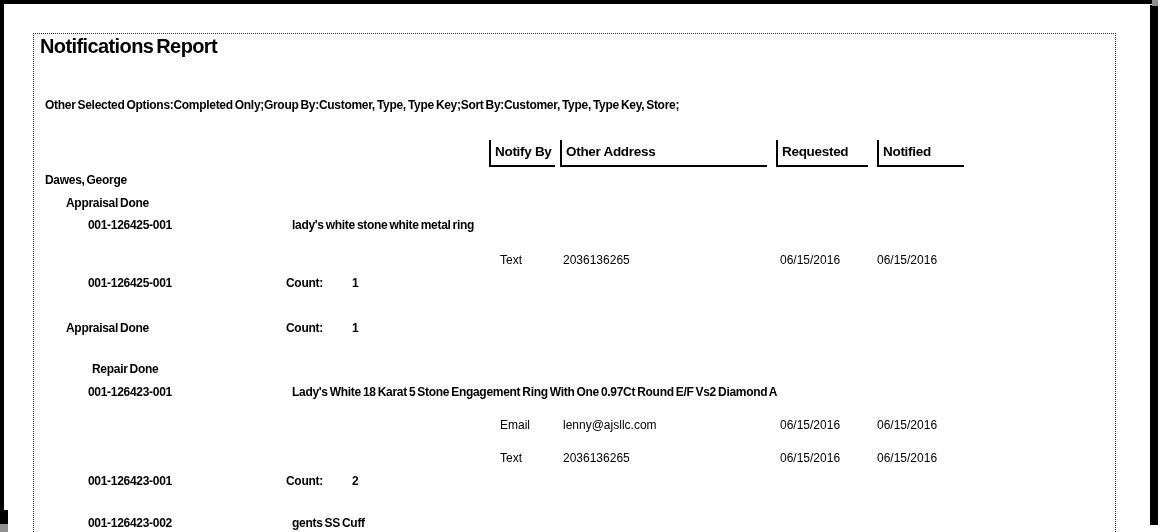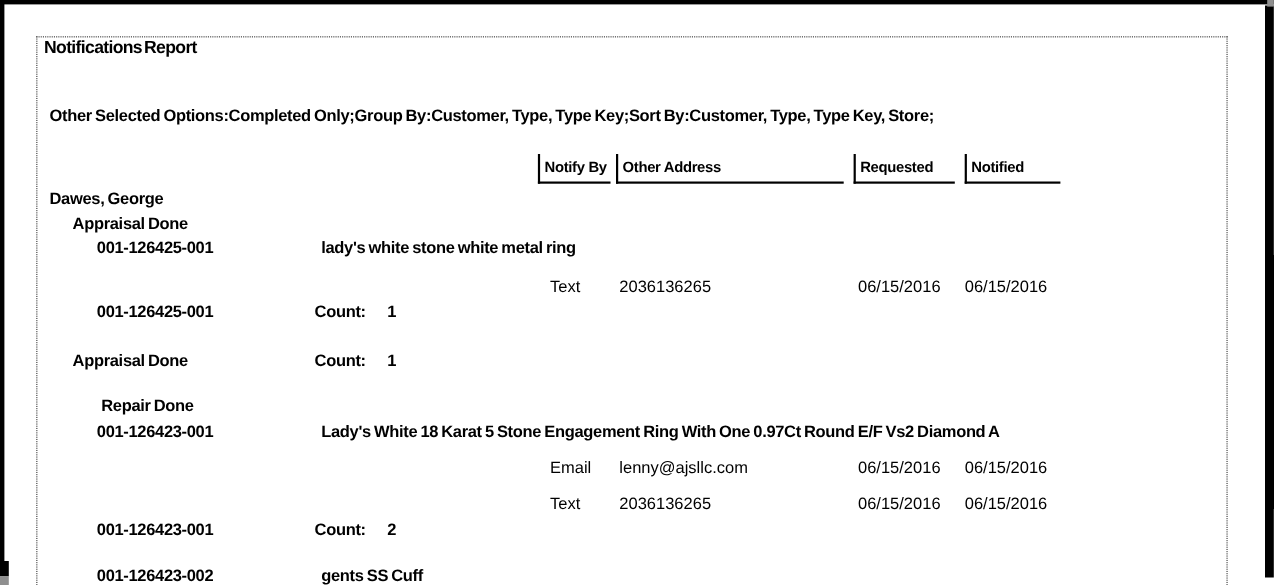--- a/index.html
+++ b/index.html
@@ -2,23 +2,23 @@
 <html><head>
 <meta charset="utf-8">
 <style>
   html,body { margin:0; padding:0; }
   body {
     width:1158px; height:532px; position:relative; overflow:hidden;
     background:#ffffff; color:#000;
     font-family:"Liberation Sans", sans-serif;
   }
   .abs { position:absolute; white-space:nowrap; }
-  .t15 { font-size:15px; line-height:17px; }
+  .t15 { font-size:12px; line-height:17px; }
   .b   { font-weight:bold; letter-spacing:-0.3px; word-spacing:-1px; }
-  .title { font-size:16px; font-weight:bold; letter-spacing:-0.6px; word-spacing:-2px; }
+  .title { font-size:20px; font-weight:bold; letter-spacing:-0.6px; word-spacing:-2px; }
   .rightblock { text-align:right; font-weight:bold; font-size:15px; line-height:21px; letter-spacing:-0.3px; }
   .hdrbox {
     position:absolute; top:140px; height:27px; box-sizing:border-box;
     border-left:2px solid #000; border-bottom:2px solid #000;
     font-weight:bold; font-size:13.5px; letter-spacing:-0.3px;
     padding:4px 0 0 4px; white-space:nowrap; overflow:hidden;
   }
   .frame { position:absolute; background:#000; }
   .gray  { position:absolute; background:#8f8f8f; }
   .pageborder {

